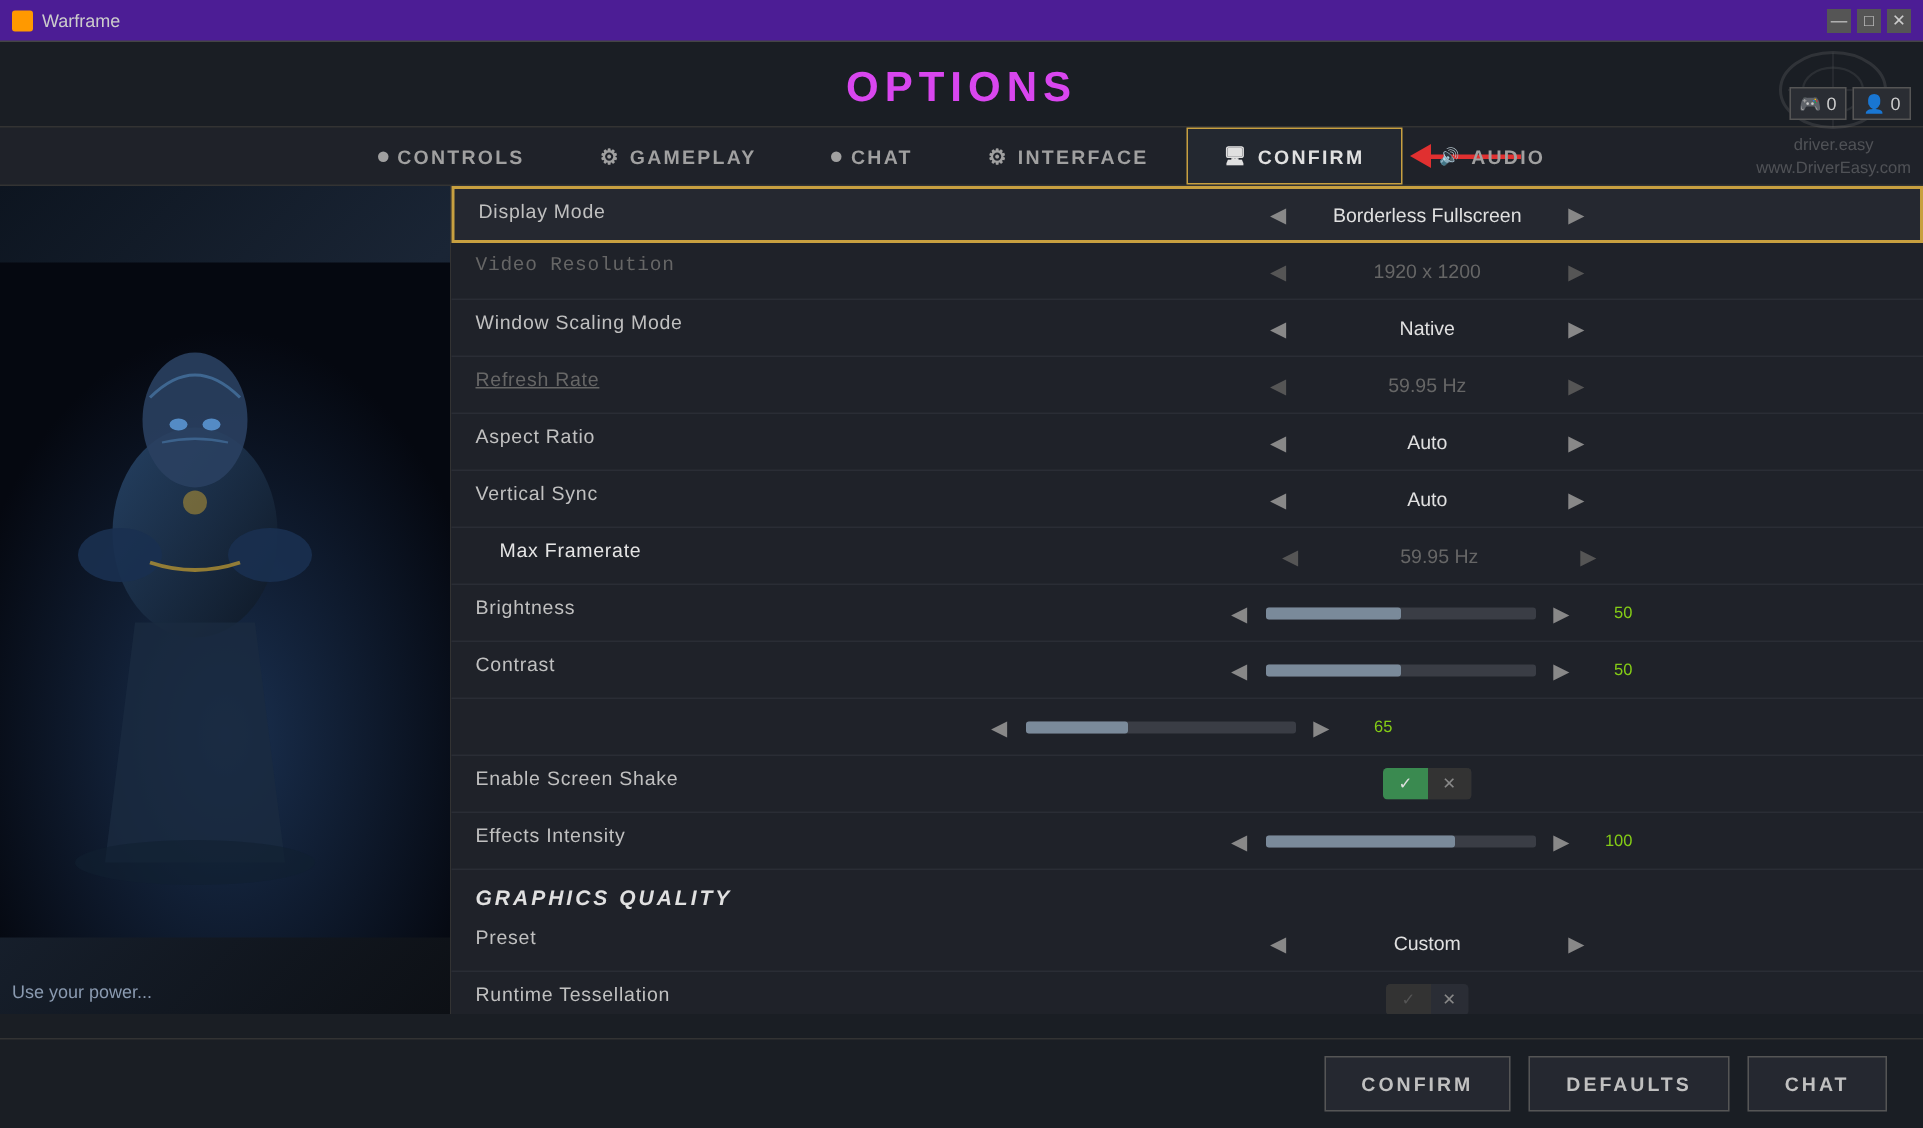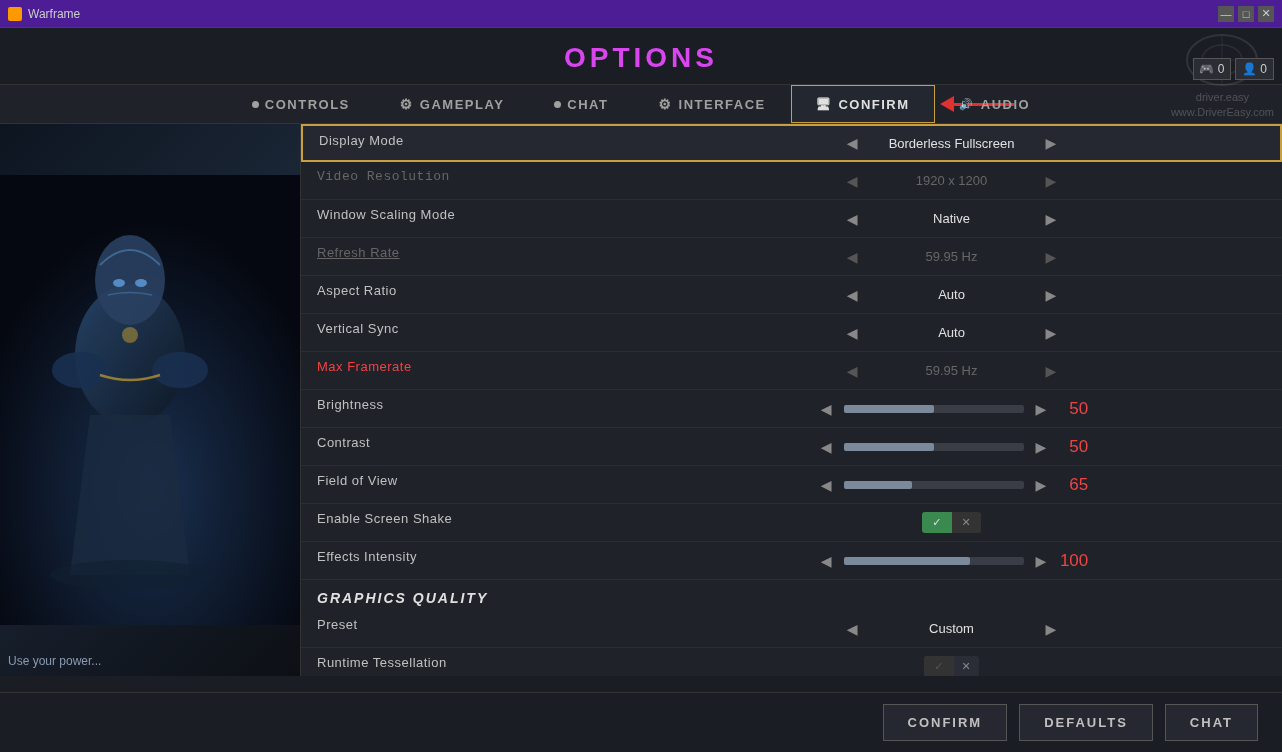--- a/index.html
+++ b/index.html
@@ -267,22 +267,22 @@
       overflow: visible;
     }
     .slider-fill {
       height: 100%;
       background: #7a8a9a;
       border-radius: 2px;
     }
     .slider-num {
       min-width: 30px;
       text-align: right;
-      font-size: 17px;
-      color: #ef4444;
+      font-size: 11px;
+      color: #84cc16;
     }
 
     
     .toggle-container {
       display: flex;
       align-items: center;
       background: #2a2d35;
       border-radius: 3px;
       overflow: hidden;
     }
@@ -503,21 +503,21 @@
     <div class="setting-row">
       <span class="setting-label">Vertical Sync</span>
       <div class="setting-control">
         <button class="arrow-btn">◀</button>
         <span class="setting-value">Auto</span>
         <button class="arrow-btn">▶</button>
       </div>
     </div>
 
     <div class="setting-row disabled">
-      <span class="setting-label" style="color:#ef4444;">Max Framerate</span>
+      <span class="setting-label" style="color:#e5e5e5;margin-left:16px;">Max Framerate</span>
       <div class="setting-control">
         <button class="arrow-btn" style="color:#555;">◀</button>
         <span class="setting-value muted">59.95 Hz</span>
         <button class="arrow-btn" style="color:#555;">▶</button>
       </div>
     </div>
 
     <div class="setting-row">
       <span class="setting-label">Brightness</span>
       <div class="slider-container">
@@ -536,21 +536,20 @@
         <button class="arrow-btn">◀</button>
         <div class="slider-track">
           <div class="slider-fill" style="width:50%;"></div>
         </div>
         <button class="arrow-btn">▶</button>
         <span class="slider-num">50</span>
       </div>
     </div>
 
     <div class="setting-row">
-      <span class="setting-label">Field of View</span>
       <div class="slider-container">
         <button class="arrow-btn">◀</button>
         <div class="slider-track">
           <div class="slider-fill" style="width:38%;"></div>
         </div>
         <button class="arrow-btn">▶</button>
         <span class="slider-num">65</span>
       </div>
     </div>
 

